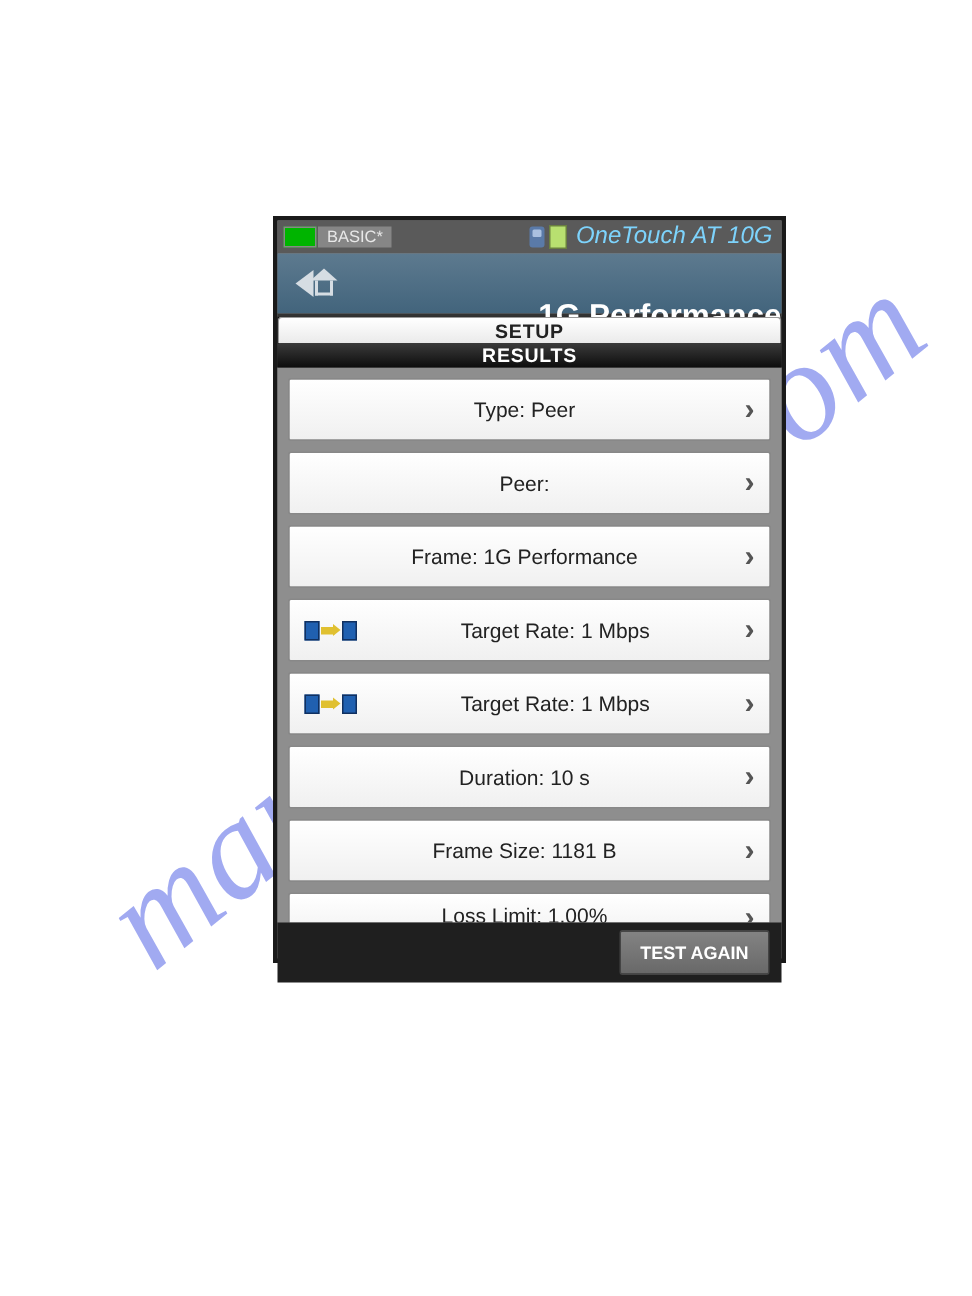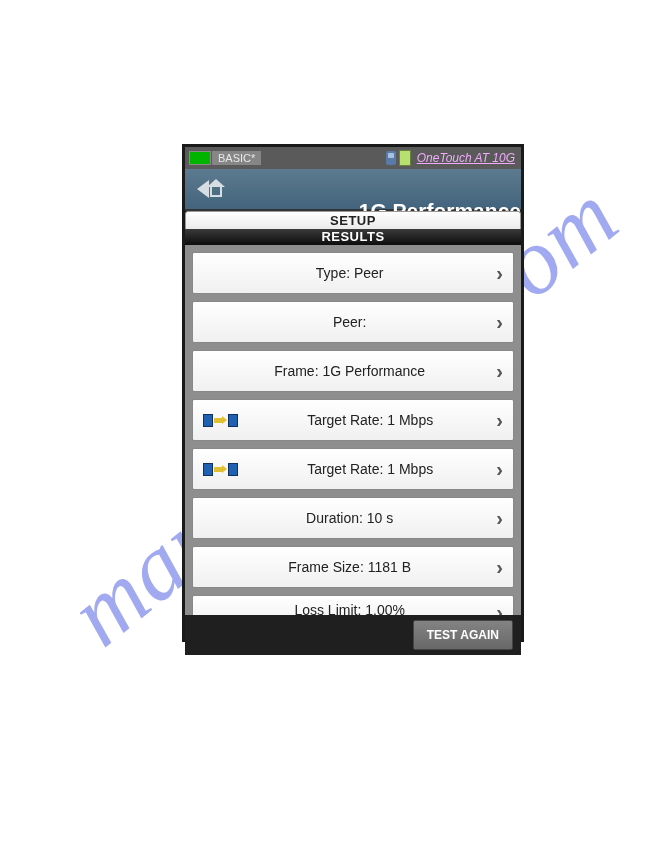--- a/index.html
+++ b/index.html
@@ -65,24 +65,23 @@
       border-radius: 1px;
     }
     .card-icon {
       width: 10px;
       height: 14px;
       background: #b8e070;
       border: 1px solid #6a8040;
     }
     .model-label {
       font-style: italic;
-      font-size: 12px;
-      color: #f0abfc;
+      font-size: 16px;
+      color: #7dd3fc;
       padding-right: 6px;
-      text-decoration: underline;
     }
     .title-bar {
       height: 40px;
       background: linear-gradient(#5d7a8f, #42647c);
       display: flex;
       align-items: center;
       border-bottom: 2px solid #333;
     }
     .back-button {
       width: 40px;

